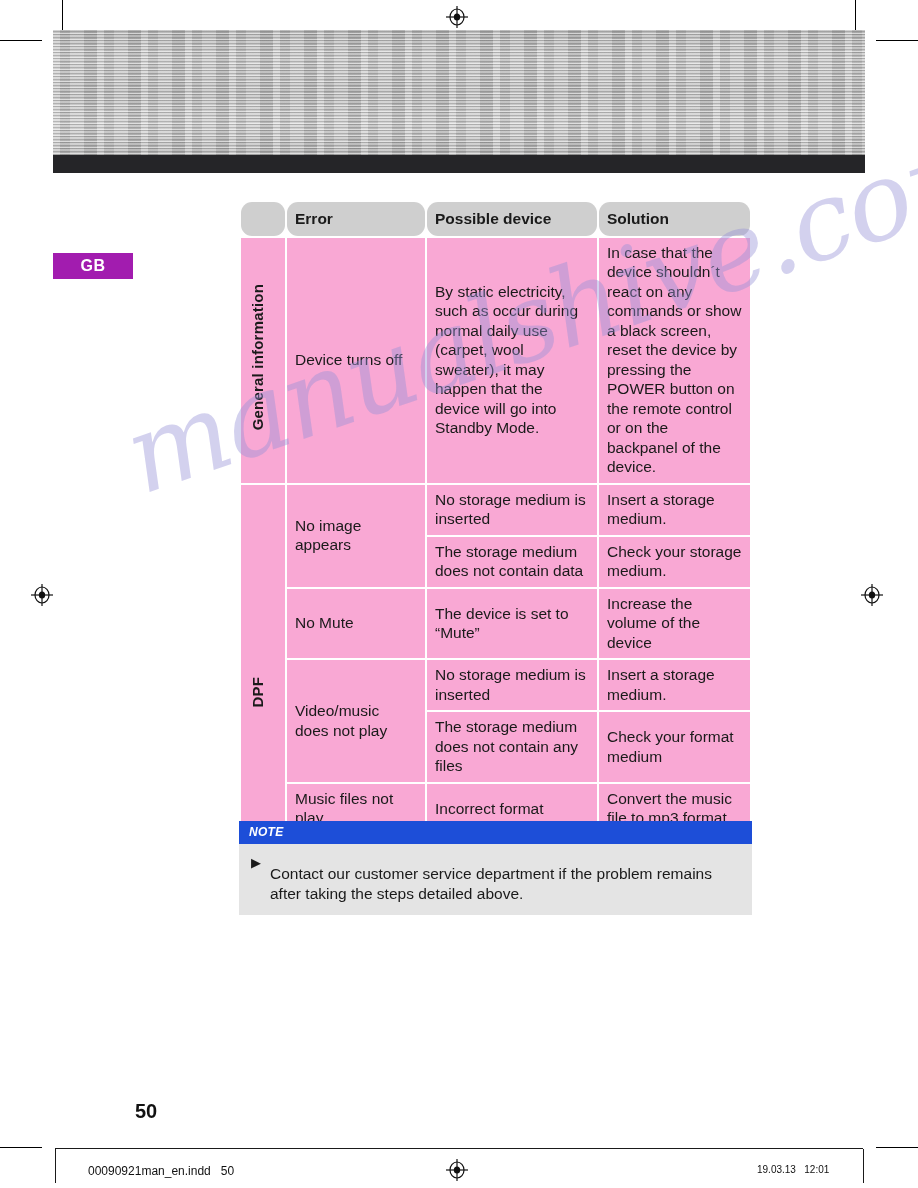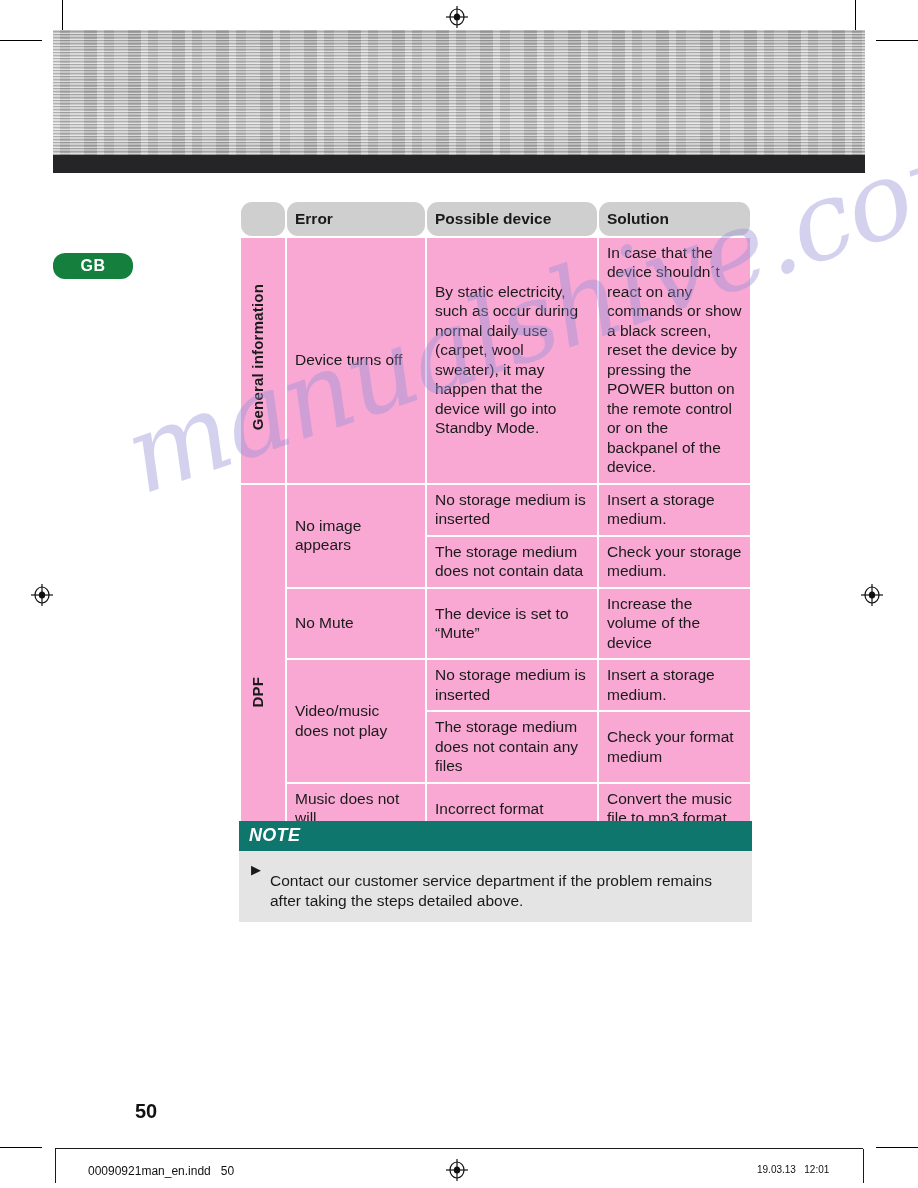--- a/index.html
+++ b/index.html
@@ -52,29 +52,28 @@
     left: 53px; top: 155px;
     width: 812px; height: 18px;
     background: #252528;
   }
 
   
   #gb-badge {
     position: absolute;
     left: 53px; top: 253px;
     width: 80px; height: 26px;
-    background: #15803d;
+    background: #a21caf;
     color: #ffffff;
     font-weight: bold;
     font-size: 16px;
     letter-spacing: 0.5px;
     display: flex;
     align-items: center;
     justify-content: center;
-    border-radius: 12px;
   }
 
   
   #trouble-table {
     position: absolute;
     left: 239px; top: 200px;
     width: 513px;
     border-collapse: separate;
     border-spacing: 2px;
     table-layout: fixed;
@@ -120,25 +119,25 @@
   col.c-cause{ width: 170px; }
   col.c-sol  { width: 151px; }
 
   
   #note-block {
     position: absolute;
     left: 239px; top: 821px;
     width: 513px;
   }
   #note-bar {
-    background: #0f766e;
+    background: #1d4ed8;
     color: #ffffff;
     font-weight: bold;
     font-style: italic;
-    font-size: 18px;
+    font-size: 12px;
     padding: 4px 10px 5px 10px;
     letter-spacing: 0.3px;
   }
   #note-body {
     background: #e4e4e4;
     padding: 8px 12px 11px 12px;
     display: flex;
     gap: 9px;
     align-items: flex-start;
   }
@@ -308,21 +307,21 @@
       <td rowspan="2">Video/music does not play</td>
       <td>No storage medium is inserted</td>
       <td>Insert a storage medium.</td>
     </tr>
     <tr>
       <td>The storage medium does not contain any files</td>
       <td>Check your format medium</td>
     </tr>
 
     <tr>
-      <td>Music does not will</td>
+      <td>Music files not play</td>
       <td>Incorrect format</td>
       <td>Convert the music file to mp3 format</td>
     </tr>
 
     <tr>
       <td>Videos do not play, or playback is not smooth</td>
       <td>Incorrect format</td>
       <td>Convert the video to a different format</td>
     </tr>
   </tbody>

